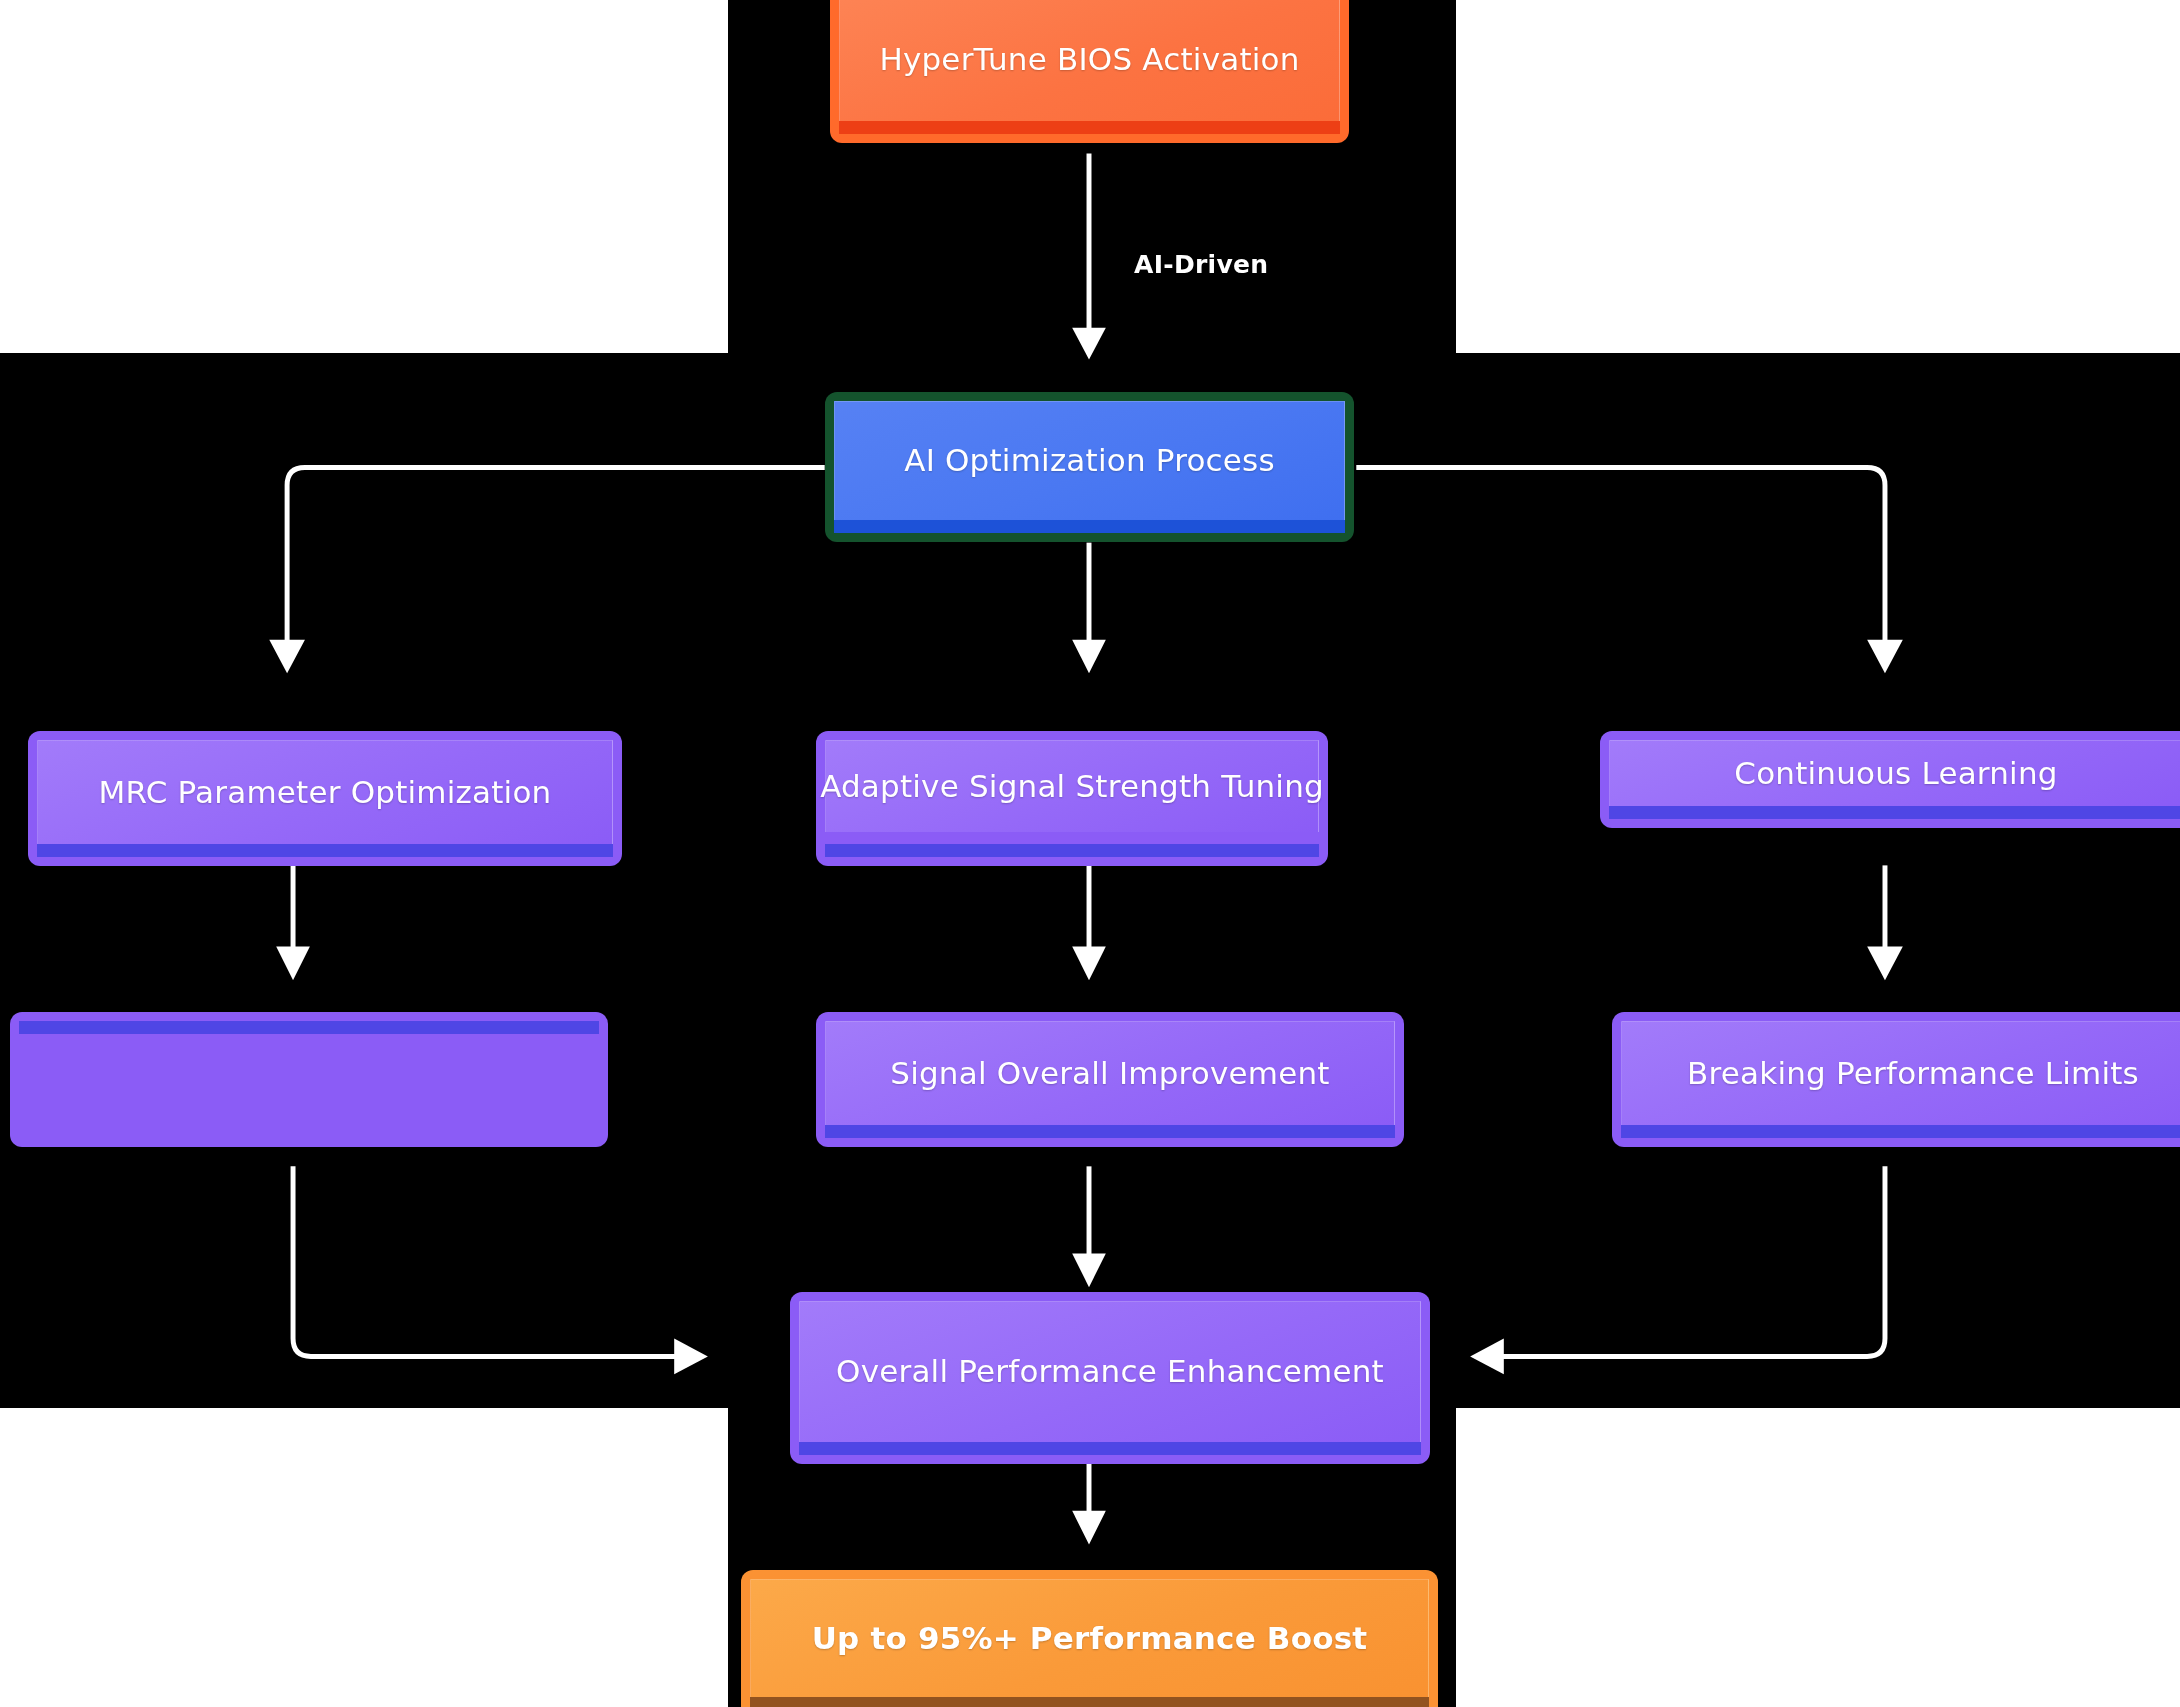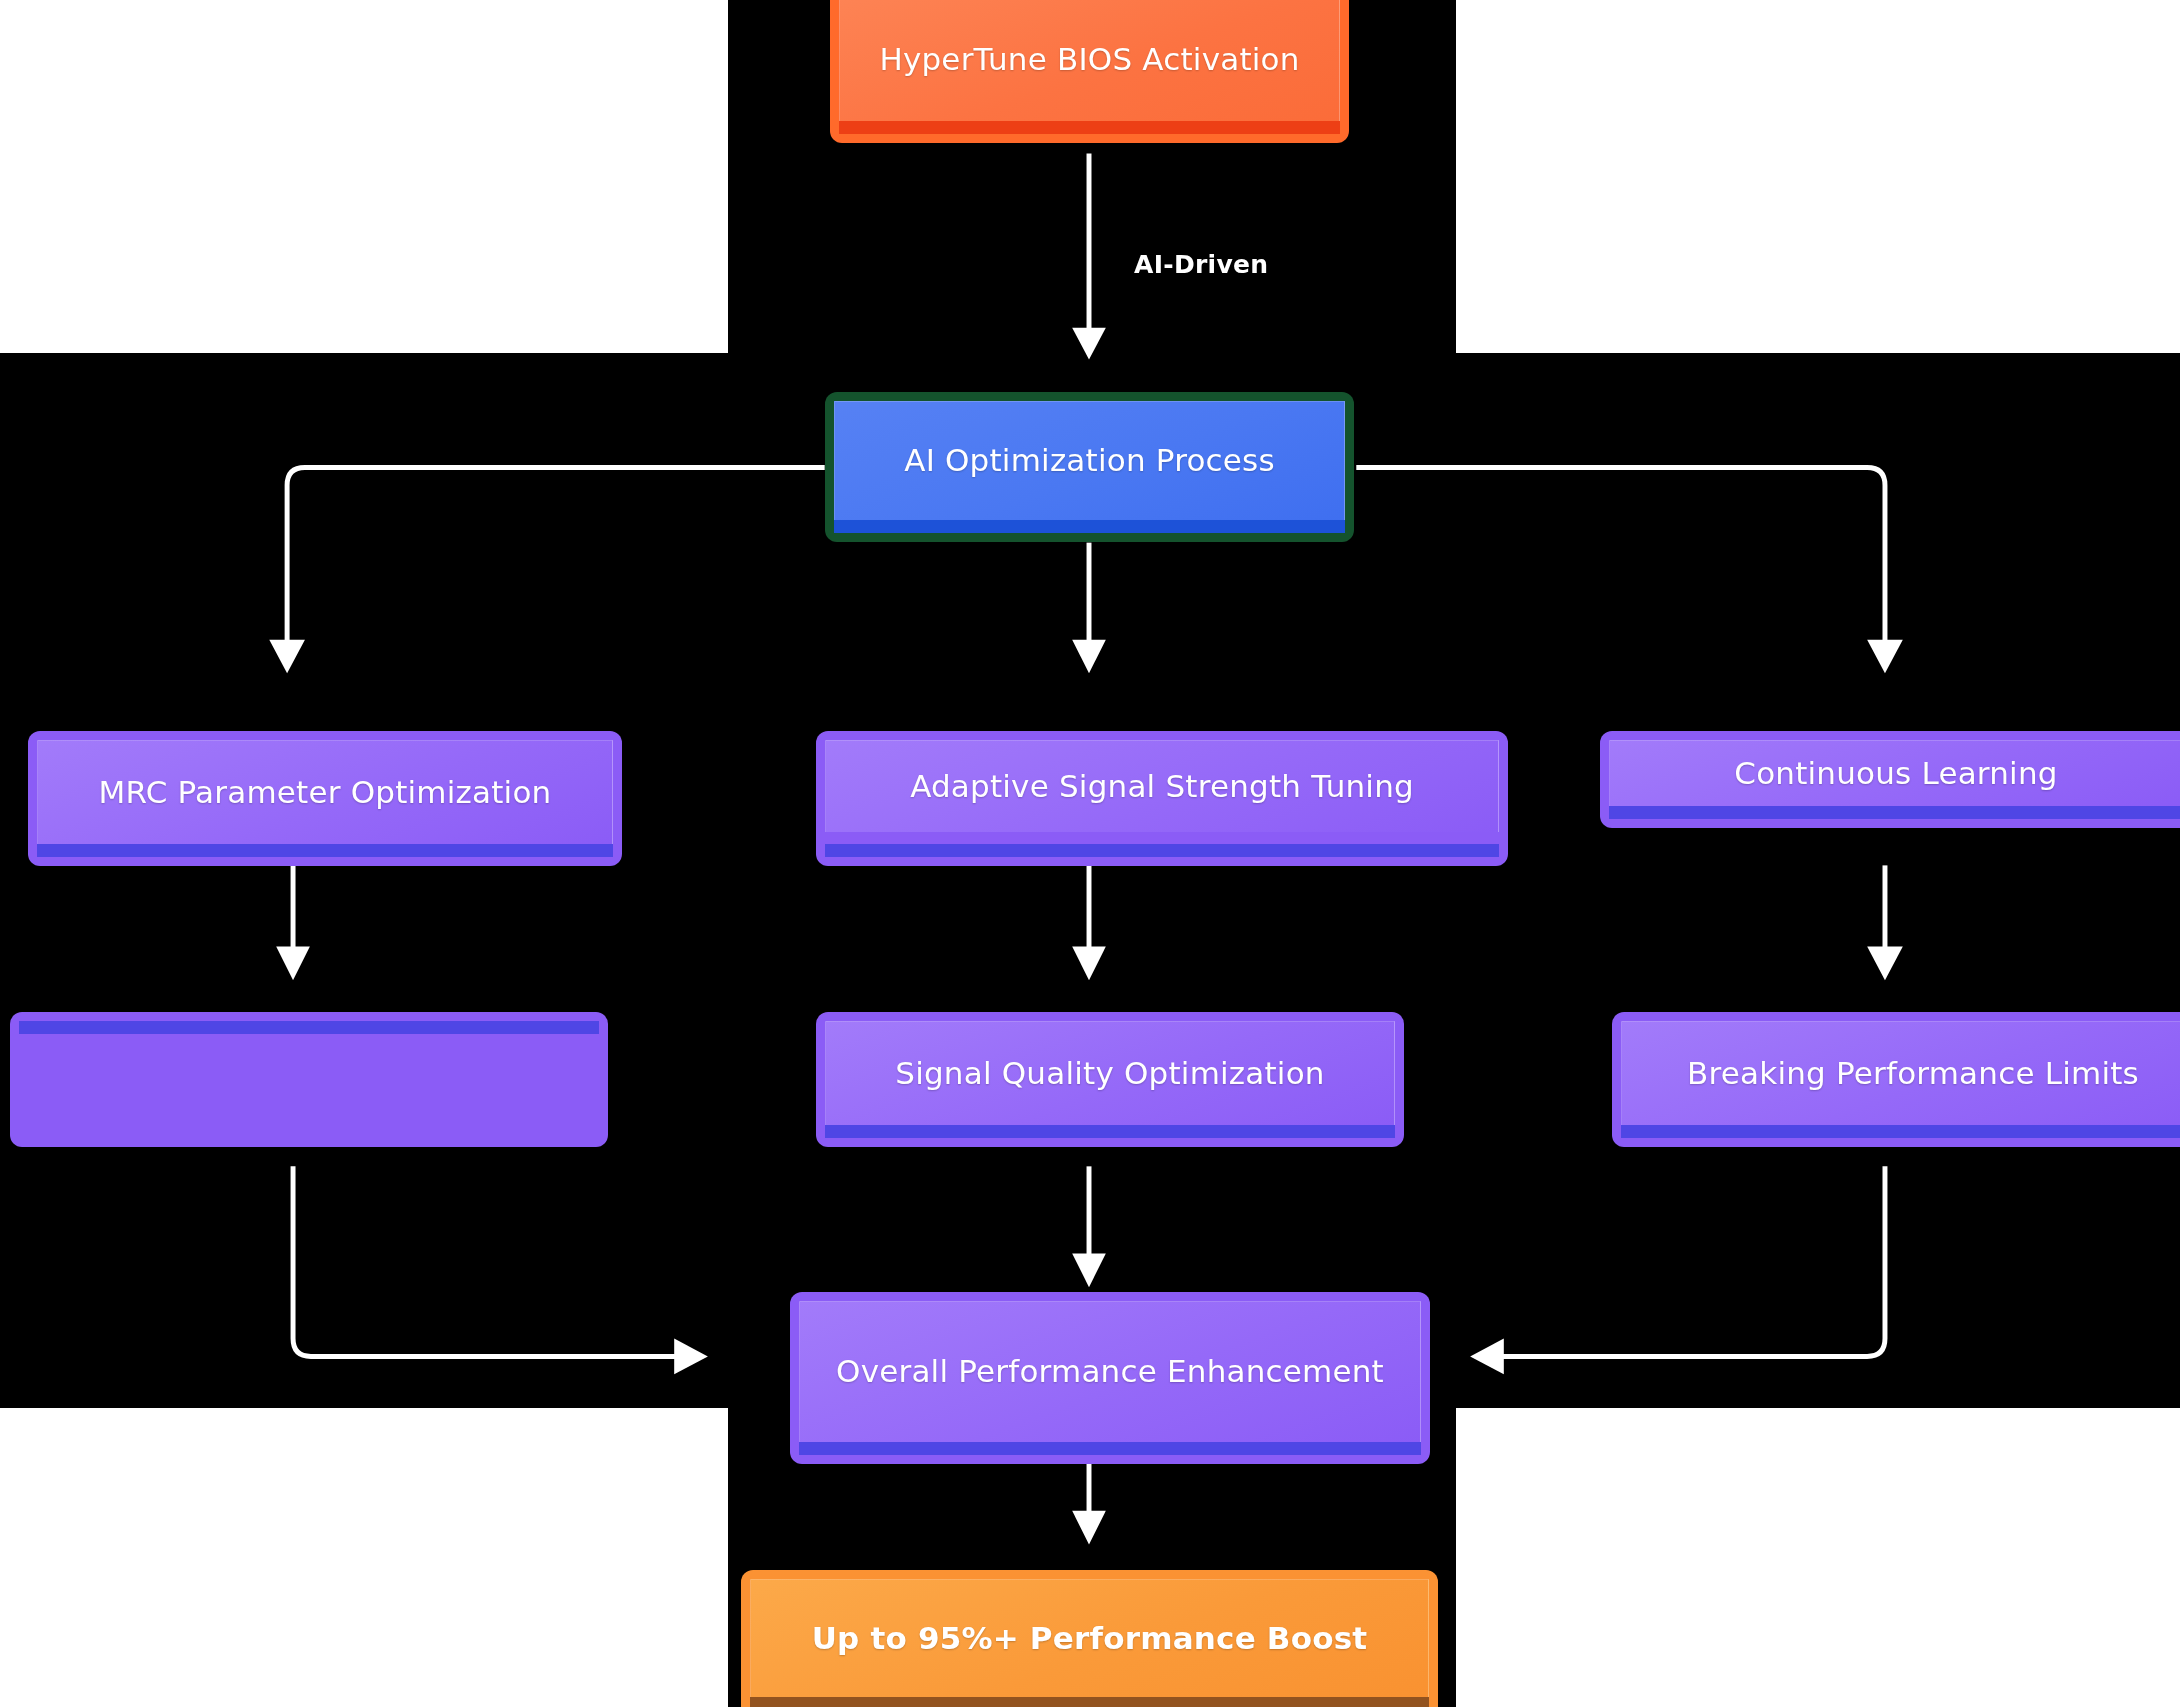--- a/index.html
+++ b/index.html
@@ -215,41 +215,41 @@
     <div class="accent"></div>
   </div>
 
   <div class="node purple" style="left:8px; top:731px; width:594px; height:135px;">
     <div class="inner">
       <span class="label">MRC Parameter Optimization</span>
     </div>
     <div class="accent"></div>
   </div>
 
-  <div class="node purple" style="left:796px; top:731px; width:692px; height:135px;gap:12px;">
+  <div class="node purple" style="left:796px; top:731px; width:512px; height:135px;gap:12px;">
     <div class="inner">
       <span class="label">Adaptive Signal Strength Tuning</span>
     </div>
     <div class="accent"></div>
   </div>
 
   <div class="node purple" style="left:1580px; top:731px; width:592px; height:97px;">
     <div class="inner">
       <span class="label">Continuous Learning</span>
     </div>
     <div class="accent"></div>
   </div>
 
   <div class="node purple" style="left:-10px; top:1012px; width:598px; height:135px;">
     <div class="accent"></div>
   </div>
 
   <div class="node purple" style="left:796px; top:1012px; width:588px; height:135px;">
     <div class="inner">
-      <span class="label">Signal Quality Optimization</span>
+      <span class="label">Signal Overall Improvement</span>
     </div>
     <div class="accent"></div>
   </div>
 
   <div class="node purple" style="left:1592px; top:1012px; width:602px; height:135px;">
     <div class="inner">
       <span class="label">Breaking Performance Limits</span>
     </div>
     <div class="accent"></div>
   </div>

